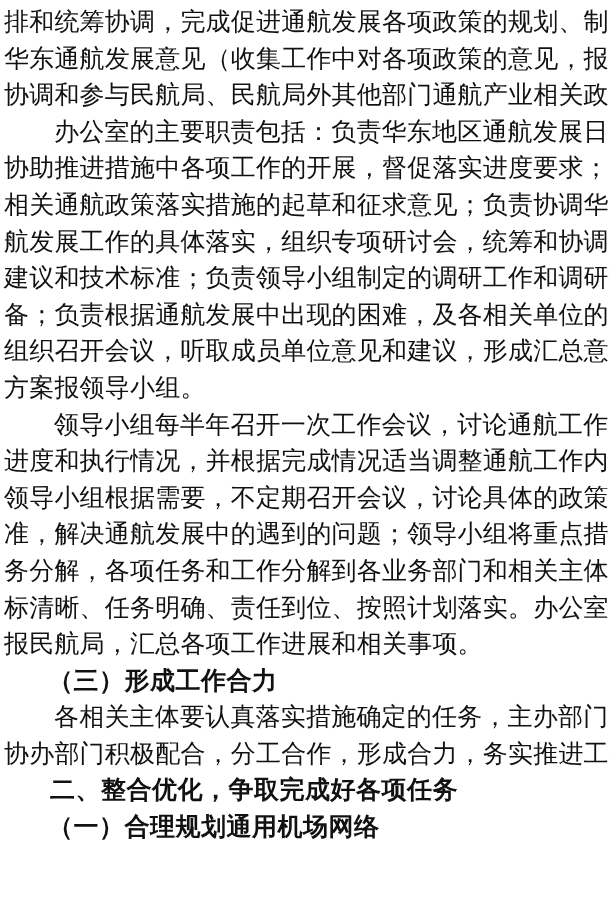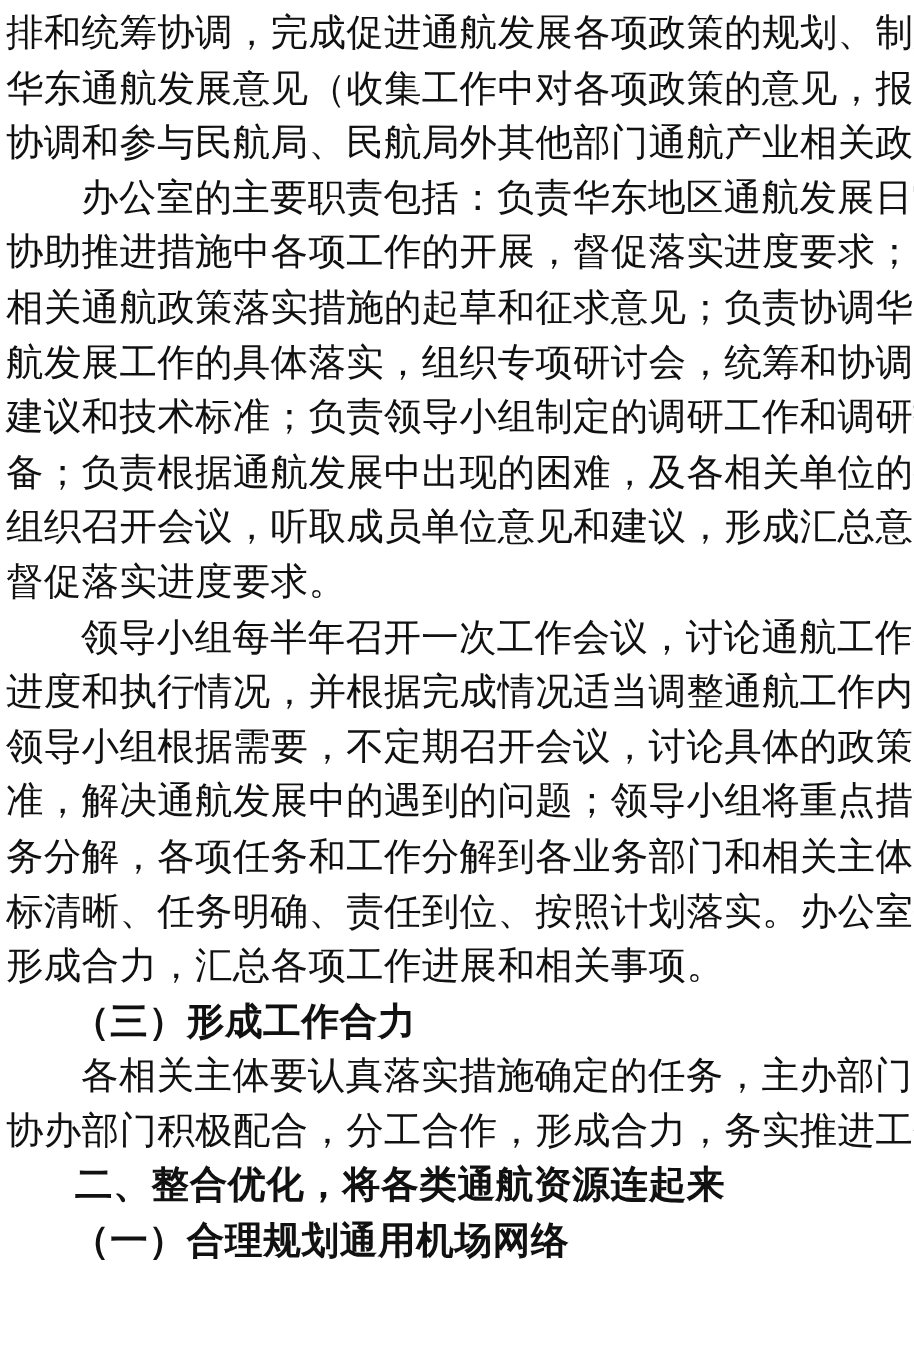--- a/index.html
+++ b/index.html
@@ -53,38 +53,38 @@
   </div>
 
   <div>
     <div class="line para-first">办公室的主要职责包括：负责华东地区通航发展日常工作，</div>
     <div class="line">协助推进措施中各项工作的开展，督促落实进度要求；负责区内</div>
     <div class="line">相关通航政策落实措施的起草和征求意见；负责协调华东地区通</div>
     <div class="line">航发展工作的具体落实，组织专项研讨会，统筹和协调各方管理</div>
     <div class="line">建议和技术标准；负责领导小组制定的调研工作和调研报告的准</div>
     <div class="line">备；负责根据通航发展中出现的困难，及各相关单位的提议及时</div>
     <div class="line">组织召开会议，听取成员单位意见和建议，形成汇总意见及解决</div>
-    <div class="line">督促落实进度要求。</div>
+    <div class="line">方案报领导小组。</div>
   </div>
 
 
   <div>
     <div class="line para-first">领导小组每半年召开一次工作会议，讨论通航工作各项任务</div>
     <div class="line">进度和执行情况，并根据完成情况适当调整通航工作内容和时间；</div>
     <div class="line">领导小组根据需要，不定期召开会议，讨论具体的政策、技术标</div>
     <div class="line">准，解决通航发展中的遇到的问题；领导小组将重点措施进行任</div>
     <div class="line">务分解，各项任务和工作分解到各业务部门和相关主体，做到目</div>
     <div class="line">标清晰、任务明确、责任到位、按照计划落实。办公室每季度完</div>
-    <div class="line">形成合力，汇总各项工作进展和相关事项。</div>
+    <div class="line">报民航局，汇总各项工作进展和相关事项。</div>
   </div>
 
   <div class="line heading">（三）形成工作合力</div>
 
   <div>
     <div class="line para-first">各相关主体要认真落实措施确定的任务，主办部门大力推动，</div>
     <div class="line">协办部门积极配合，分工合作，形成合力，务实推进工作，创造</div>
   </div>
 
-  <div class="line heading major">二、整合优化，将各类通航资源连起来</div>
+  <div class="line heading major">二、整合优化，争取完成好各项任务</div>
 
   <div class="line heading">（一）合理规划通用机场网络</div>
 
 </div>
 
 </body></html>

